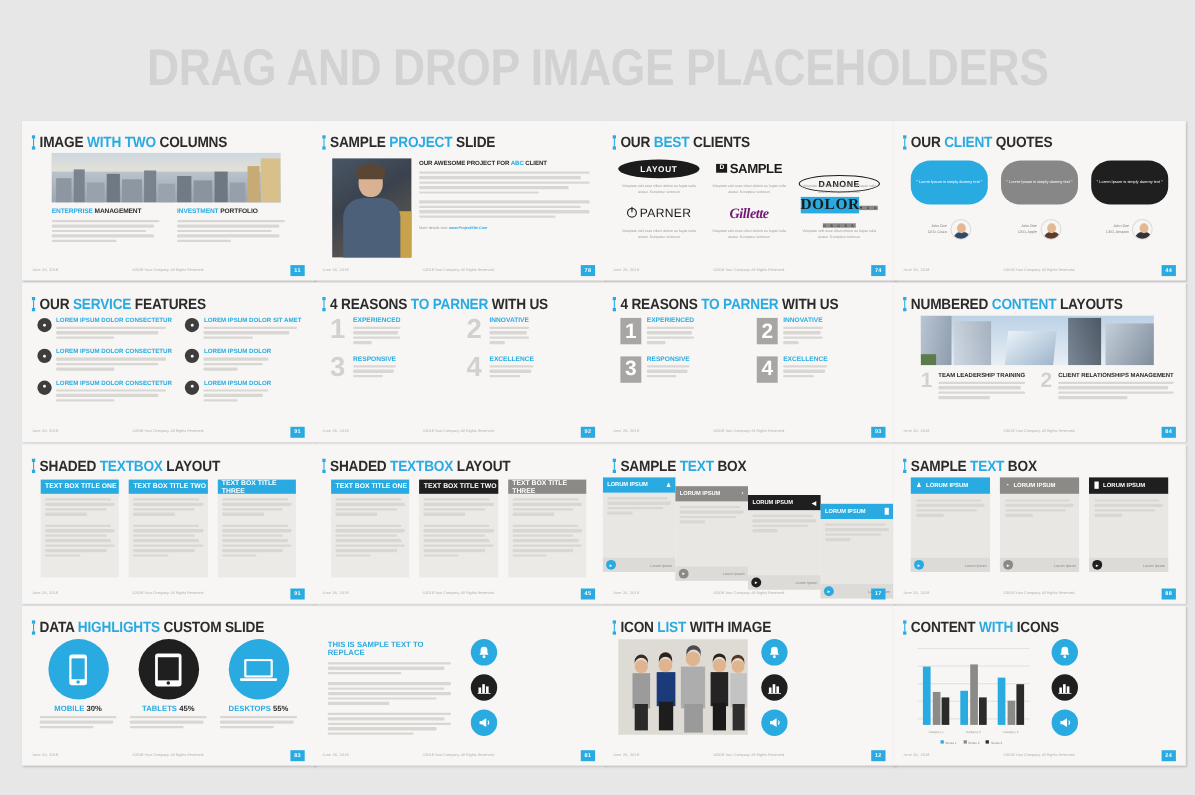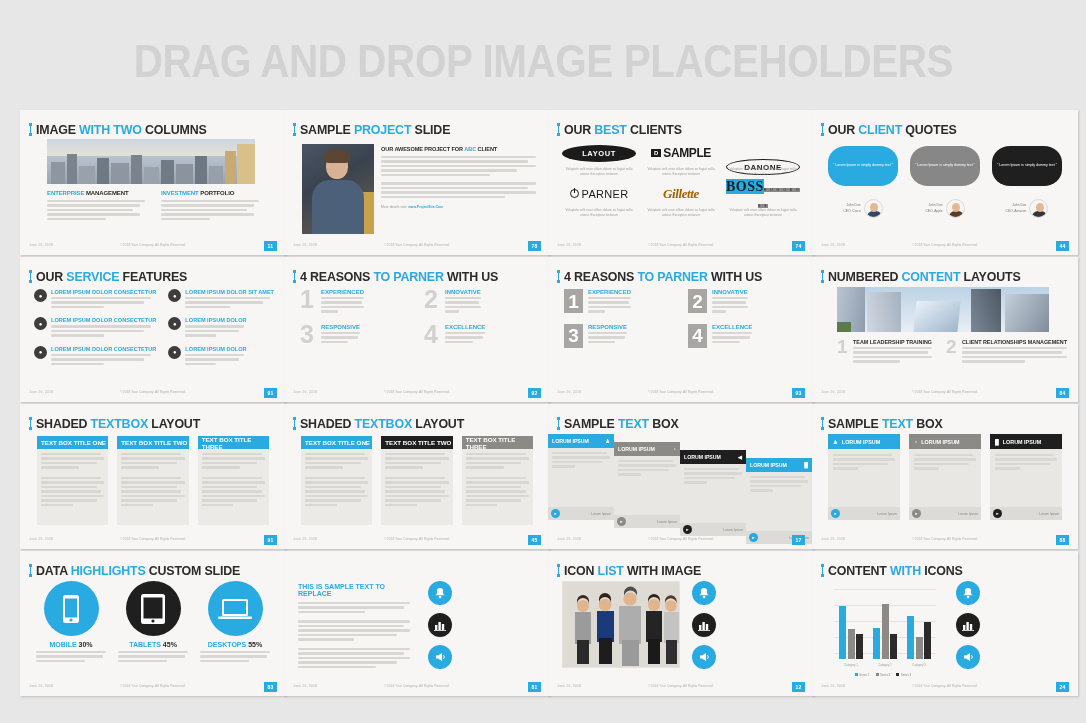--- a/index.html
+++ b/index.html
@@ -115,21 +115,21 @@
   .logo-diesel .tag{background:#1b1b1b;color:#fff;font-size:6px;font-weight:bold;padding:1px 3px;font-family:"Liberation Sans Narrow","Liberation Sans",sans-serif;}
   .logo-diesel .nm{font-family:"Liberation Sans Narrow","Liberation Sans",sans-serif;font-weight:bold;font-size:12px;color:#1b1b1b;letter-spacing:-.4px}
   .logo-danone{
     border:1.6px solid #1b1b1b;border-radius:50%;width:74px;height:16px;
     display:flex;align-items:center;justify-content:center;
     font-family:"Liberation Sans Narrow","Liberation Sans",sans-serif;font-weight:bold;font-size:8px;color:#1b1b1b;letter-spacing:.5px;margin-top:28px;
   }
   .logo-sojern{display:flex;align-items:center;gap:3px;font-family:"Liberation Sans",sans-serif;font-size:11px;color:#1b1b1b;letter-spacing:.3px}
   .logo-sojern .mk{width:9px;height:9px;border:1.6px solid #1b1b1b;border-radius:50%;position:relative}
   .logo-sojern .mk:after{content:"";position:absolute;left:3px;top:-2px;width:1.6px;height:5px;background:#1b1b1b}
-  .logo-gillette{font-family:"Liberation Serif",serif;font-style:italic;font-weight:bold;font-size:13px;color:#a16207;letter-spacing:-.4px}
+  .logo-gillette{font-family:"Liberation Serif",serif;font-style:italic;font-weight:bold;font-size:13px;color:#701a75;letter-spacing:-.4px}
   .logo-boss{text-align:center;line-height:1}
   .logo-boss .b1{font-family:"Liberation Serif",serif;font-weight:bold;font-size:14px;color:#1b1b1b;letter-spacing:.5px}
   .logo-boss .b2{font-family:"Liberation Sans",sans-serif;font-size:3.2px;color:#1b1b1b;letter-spacing:1.6px;margin-top:1px}
   .s3-cap{font-size:3.2px;color:#a09e9a;line-height:1.7}
   
   .s4-row{position:absolute;left:16px;top:36px;right:16px;display:flex;justify-content:space-between}
   .s4-item{width:70px;text-align:center;position:relative}
   .bubble{
     width:70px;height:40px;border-radius:18px/16px;position:relative;
     display:flex;align-items:center;justify-content:center;text-align:center;padding:4px;
@@ -377,21 +377,21 @@
         <div class="s3-cap">Voluptate velit esse cillum dolore eu fugiat nulla ariatur. Excepteur sintorum</div>
       </div>
       <div class="s3-cell">
         <div class="s3-logo">
             <span class="logo-gillette">Gillette</span>
           </div>
         <div class="s3-cap">Voluptate velit esse cillum dolore eu fugiat nulla ariatur. Excepteur sintorum</div>
       </div>
       <div class="s3-cell">
         <div class="s3-logo">
-            <span class="logo-boss"><span class="b1">BOSS</span><span class="b2">H U G O  B O S S</span></span>
+            <span class="logo-boss"><span class="b1">DOLOR</span><span class="b2">H U G O  B O S S</span></span>
           </div>
         <div class="s3-cap">Voluptate velit esse cillum dolore eu fugiat nulla ariatur. Excepteur sintorum</div>
       </div>
     </div>
     <div class="sfoot">
       <span class="fdate">June 26, 2018</span>
       <span class="fcopy">©2018 Your Company. All Rights Reserved.</span>
       <span class="fnum">74</span>
     </div>
   </div>

